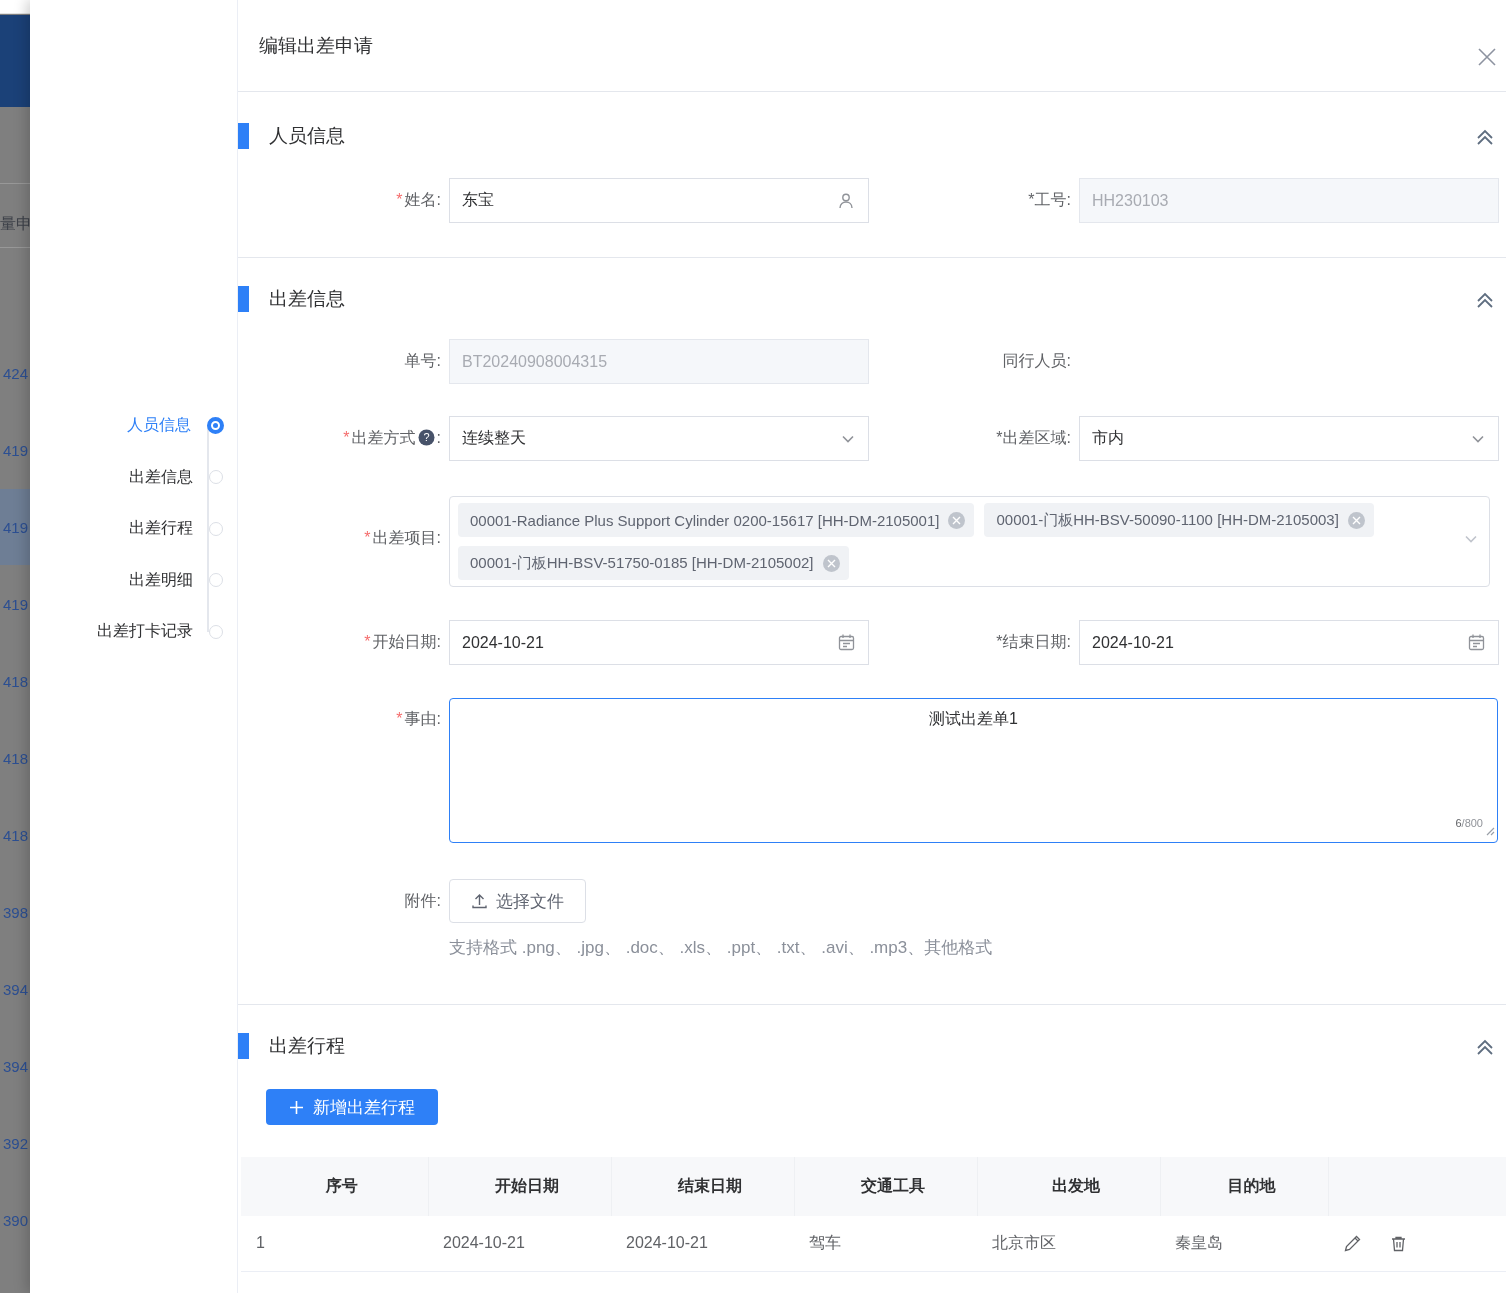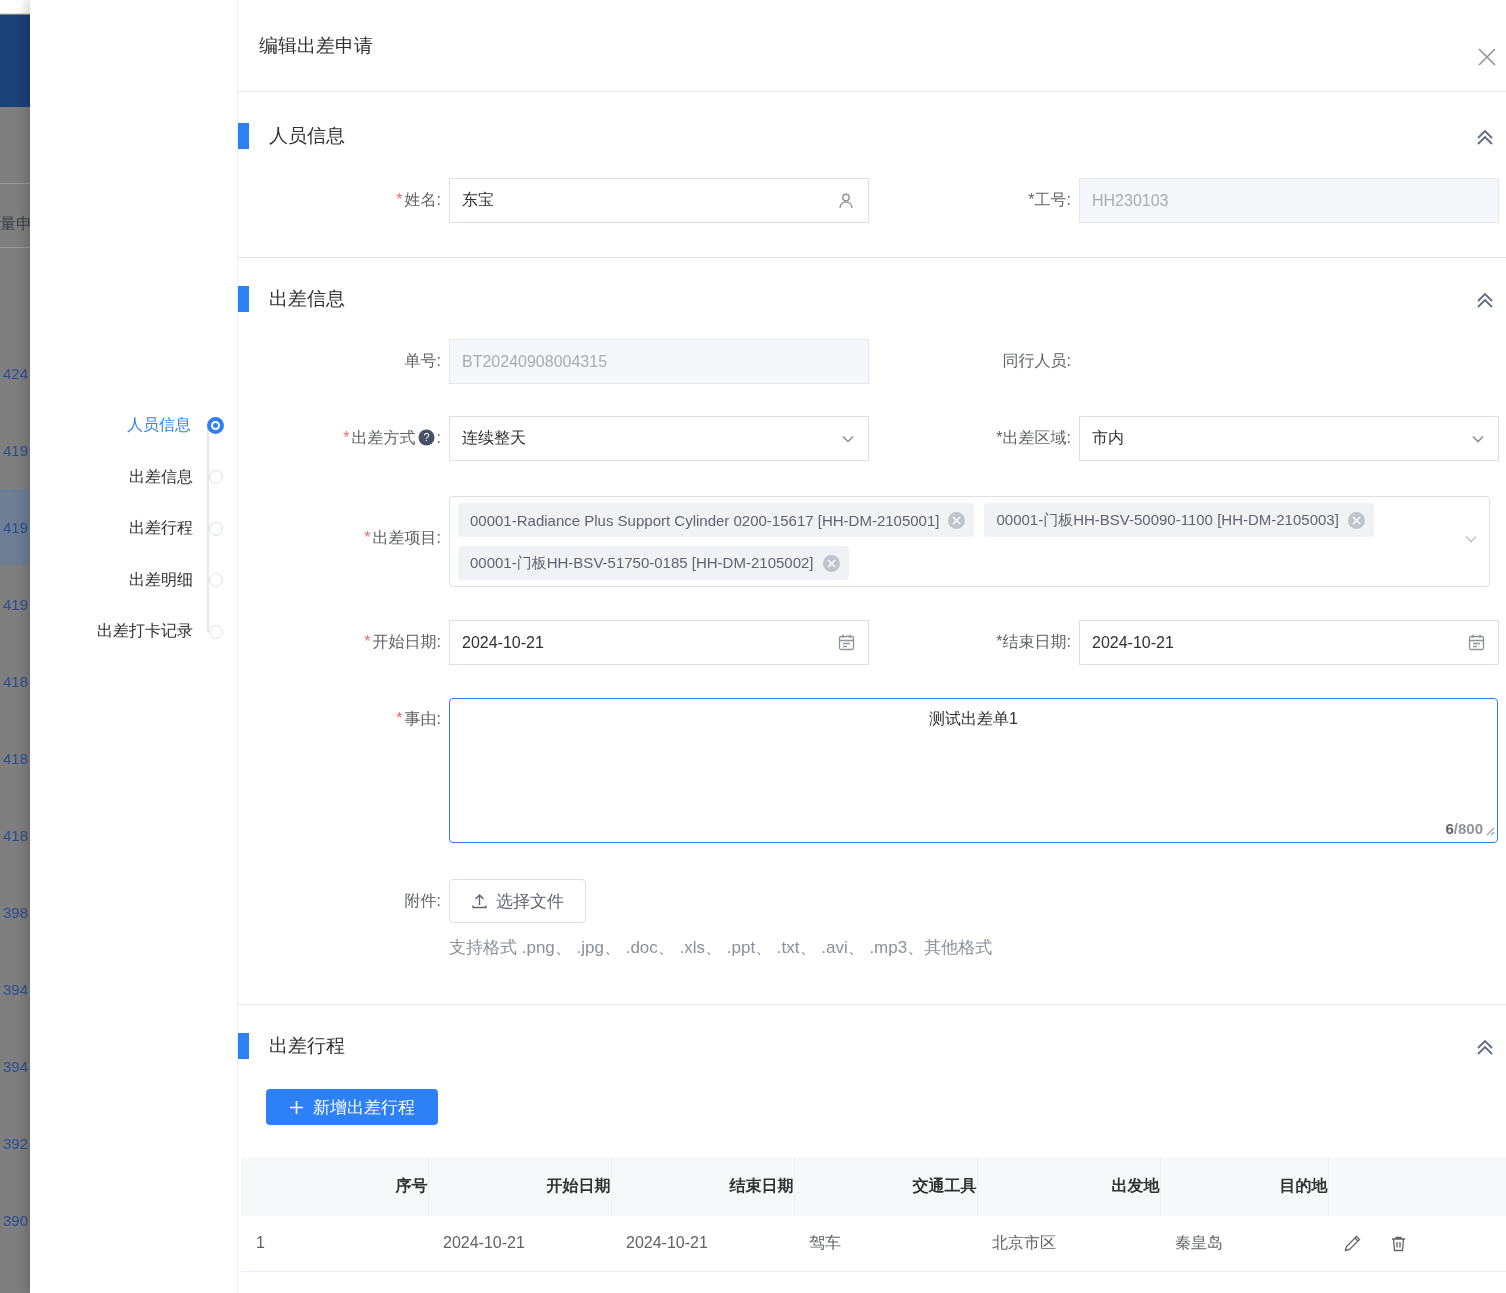--- a/index.html
+++ b/index.html
@@ -74,37 +74,37 @@
     border-radius:4px; position:relative; padding:6px 34px 6px 8px;
     display:flex; flex-wrap:wrap; gap:9px 10px; align-items:center; }
   .multi-chev { position:absolute; right:10px; top:34px; color:#c0c4cc; }
   .tag { background:#f0f2f5; border-radius:4px; height:34px; display:inline-flex;
     align-items:center; padding:0 9px 0 12px; font-size:15px; color:#5f6470; gap:9px; }
   .tag-close { width:17px; height:17px; border-radius:50%; background:#bfc4cc;
     display:flex; align-items:center; justify-content:center; color:#fff; cursor:pointer; flex:none; }
 
   .textarea-box { flex:1; margin-right:8px; height:145px; border:1px solid #2e80f7;
     border-radius:4px; padding:10px 15px; font-size:16px; color:#303133; position:relative;text-align:center; }
-  .ta-counter { position:absolute; right:14px; bottom:5px; font-size:15px; color:#909399;font-weight:bold; }
+  .ta-counter { position:absolute; right:14px; bottom:13px; font-size:11px; color:#909399; }
   .ta-counter .cur { color:#606266; }
   .ta-resize { position:absolute; right:2px; bottom:2px; color:#9aa0a8; }
 
   .upload-btn { height:44px; border:1px solid #dcdfe6; border-radius:4px; background:#fff;
     display:inline-flex; align-items:center; gap:8px; padding:0 21px; font-size:17px;
     color:#5f6470; cursor:pointer; }
   .hint-row { margin-top:13px; padding-left:211px; font-size:17px; color:#8b909a; }
 
   .add-btn { margin:30px 0 0 28px; height:36px; padding:0 23px; border:none;
     border-radius:4px; background:#2e80f7; color:#fff; font-size:17px;
     display:inline-flex; align-items:center; gap:9px; cursor:pointer;
     font-family:inherit; }
 
   table.itin { margin:32px 0 0 3px; width:1266px; border-collapse:collapse; table-layout:fixed; }
   table.itin th { height:59px; background:#f7f8fa; font-size:16px; font-weight:bold;
-    color:#303133; text-align:right; padding-left:15px; border-right:1px solid #eef0f3; }
+    color:#303133; text-align:center; padding-left:15px; border-right:1px solid #eef0f3; }
   table.itin th:last-child { border-right:none; }
   table.itin td { height:55px; font-size:16px; color:#606266; text-align:left;
     padding-left:15px; border-bottom:1px solid #ebeef5; }
   .row-actions { display:flex; gap:27px; color:#606266; }
   .row-actions span { cursor:pointer; display:flex; }
 
   
   #sec-personnel { padding:31px 0 34px 0; }
   #sec-personnel .form-row { margin-top:29px; }
   #sec-trip { padding:28px 0 45px 0; }

